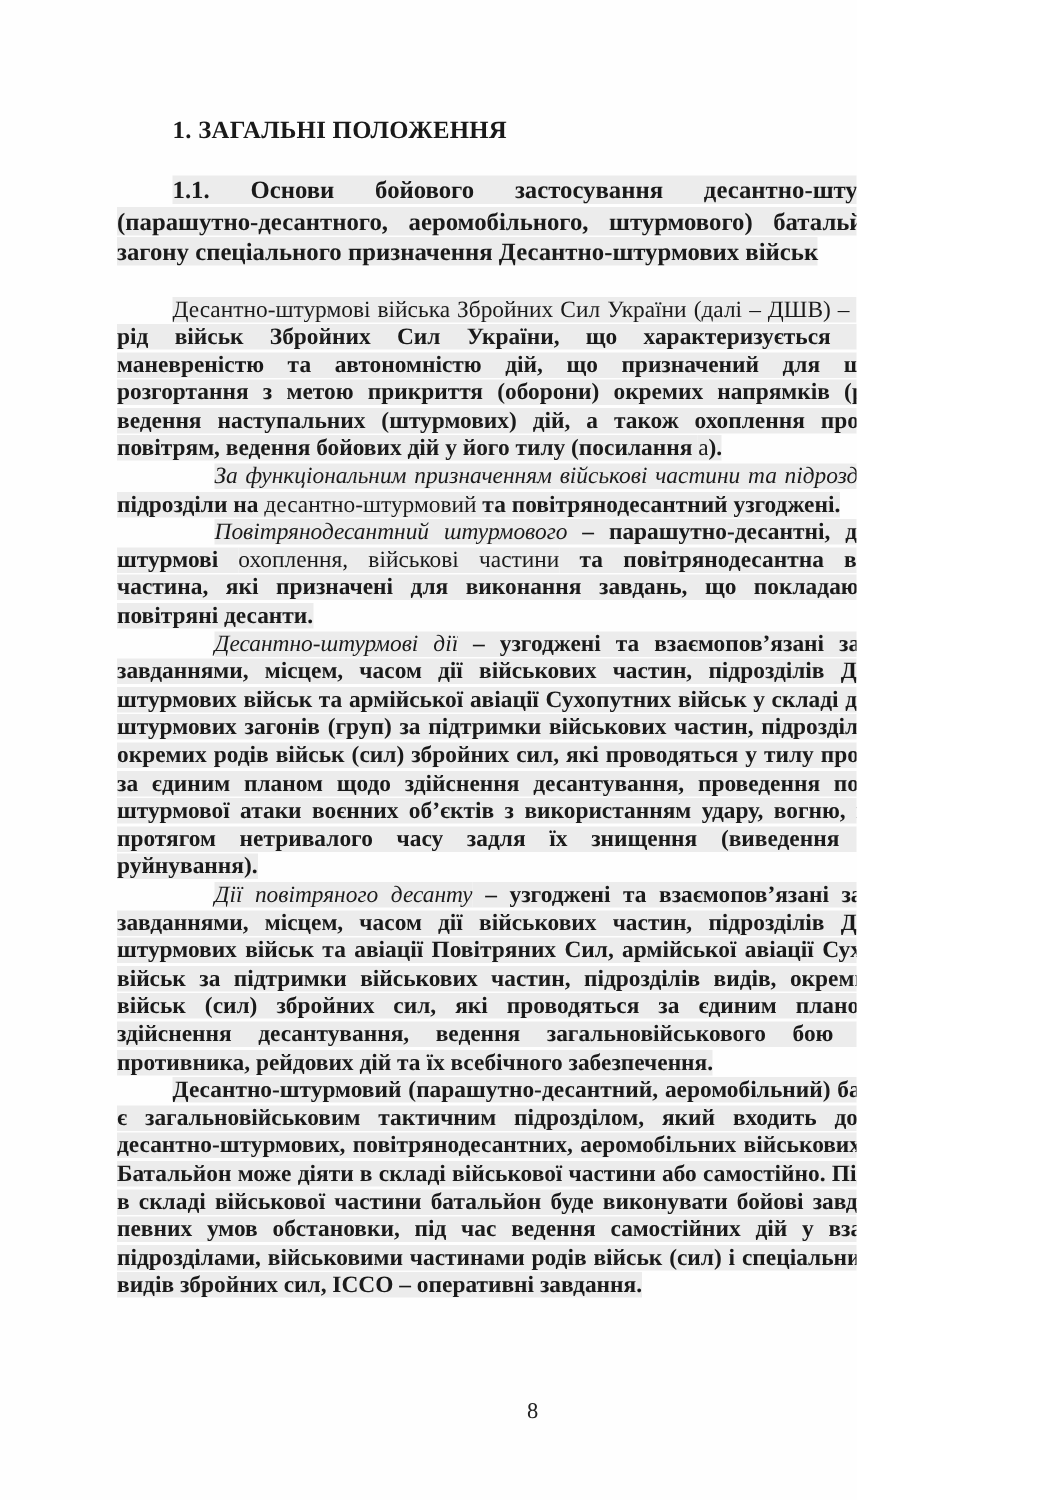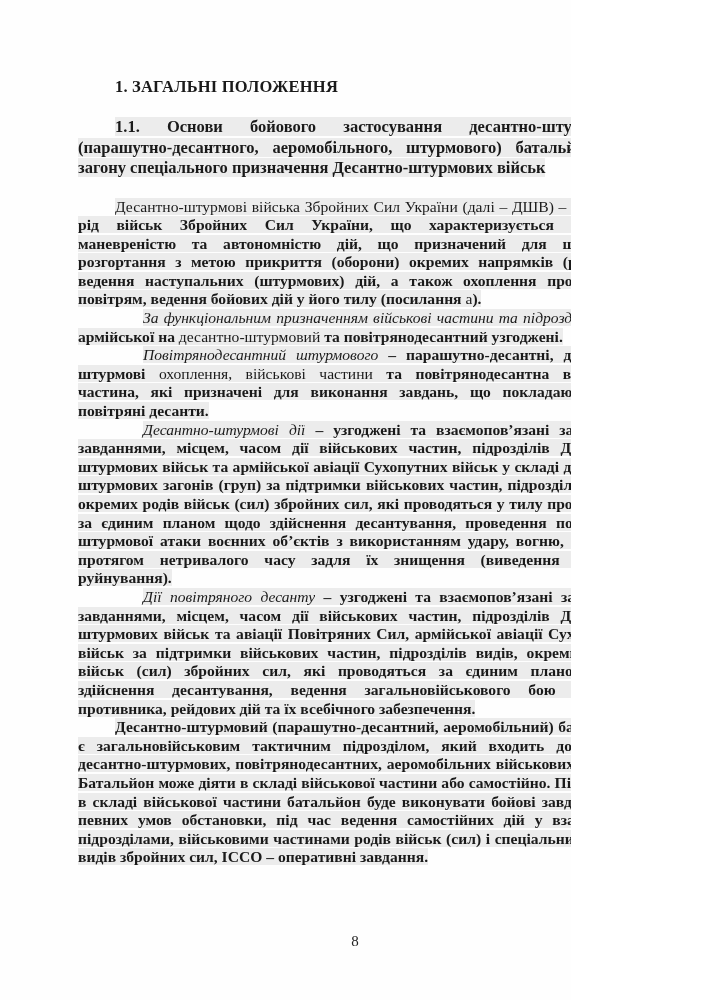--- a/index.html
+++ b/index.html
@@ -73,21 +73,21 @@
     <h1 class="section-title">
       <span>1. ЗАГАЛЬНІ ПОЛОЖЕННЯ</span>
     </h1>
 
     <h2 class="subsection-title">
       <span class="band">1.1. Основи бойового застосування десантно-штурмового (парашутно-десантного, аеромобільного, штурмового) батальйону та загону спеціального призначення Десантно-штурмових військ</span>
     </h2>
 
     <div class="doc-body">
         <p><span class="run bold band">Десантно-штурмові війська Збройних Сил України (далі – ДШВ) – </span><span class="run normal band">окремий рід військ Збройних Сил України, що характеризується високою маневреністю та автономністю дій, що призначений для швидкого розгортання з метою прикриття (оборони) окремих напрямків (районів), ведення наступальних (штурмових) дій, а також охоплення противника повітрям, ведення бойових дій у його тилу (посилання </span><span class="run bold band">а</span><span class="run normal band">).</span></p>
-        <p><span class="run italic band">За функціональним призначенням військові частини та підрозділи ДШВ </span><span class="run normal band">армійської на </span><span class="run bold band">десантно-штурмовий</span><span class="run normal band"> та повітрянодесантний узгоджені.</span></p>
+        <p><span class="run italic band">За функціональним призначенням військові частини та підрозділи ДШВ </span><span class="run normal band">підрозділи на </span><span class="run bold band">десантно-штурмовий</span><span class="run normal band"> та повітрянодесантний узгоджені.</span></p>
         <p><span class="run italic band">Повітрянодесантний штурмового</span><span class="run normal band"> – парашутно-десантні, десантно-штурмові </span><span class="run bold band">охоплення, військові частини</span><span class="run normal band"> та повітрянодесантна військова частина, які призначені для виконання завдань, що покладаються на повітряні десанти.</span></p>
         <p><span class="run italic band">Десантно-штурмові дії</span><span class="run normal band"> – узгоджені та взаємопов’язані за метою, завданнями, місцем, часом дії військових частин, підрозділів Десантно-штурмових військ та армійської авіації Сухопутних військ у складі десантно-штурмових загонів (груп) за підтримки військових частин, підрозділів видів, окремих родів військ (сил) збройних сил, які проводяться у тилу противника за єдиним планом щодо здійснення десантування, проведення повітряно-штурмової атаки воєнних об’єктів з використанням удару, вогню, маневру, протягом нетривалого часу задля їх знищення (виведення з ладу, руйнування).</span></p>
         <p><span class="run italic band">Дії повітряного десанту</span><span class="run normal band"> – узгоджені та взаємопов’язані за метою, завданнями, місцем, часом дії військових частин, підрозділів Десантно-штурмових військ та авіації Повітряних Сил, армійської авіації Сухопутних військ за підтримки військових частин, підрозділів видів, окремих родів військ (сил) збройних сил, які проводяться за єдиним планом щодо здійснення десантування, ведення загальновійськового бою у тилу противника, рейдових дій та їх всебічного забезпечення.</span></p>
         <p><span class="run normal band">Десантно-штурмовий (парашутно-десантний, аеромобільний) батальйон є загальновійськовим тактичним підрозділом, який входить до складу десантно-штурмових, повітрянодесантних, аеромобільних військових частин. Батальйон може діяти в складі військової частини або самостійно. Під час дій в складі військової частини батальйон буде виконувати бойові завдання. За певних умов обстановки, під час ведення самостійних дій у взаємодії з підрозділами, військовими частинами родів військ (сил) і спеціальних військ видів збройних сил, ІССО – оперативні завдання.</span></p>
       </div>
 
   </div>
 
   <div class="page-number">8</div>
 </div>

